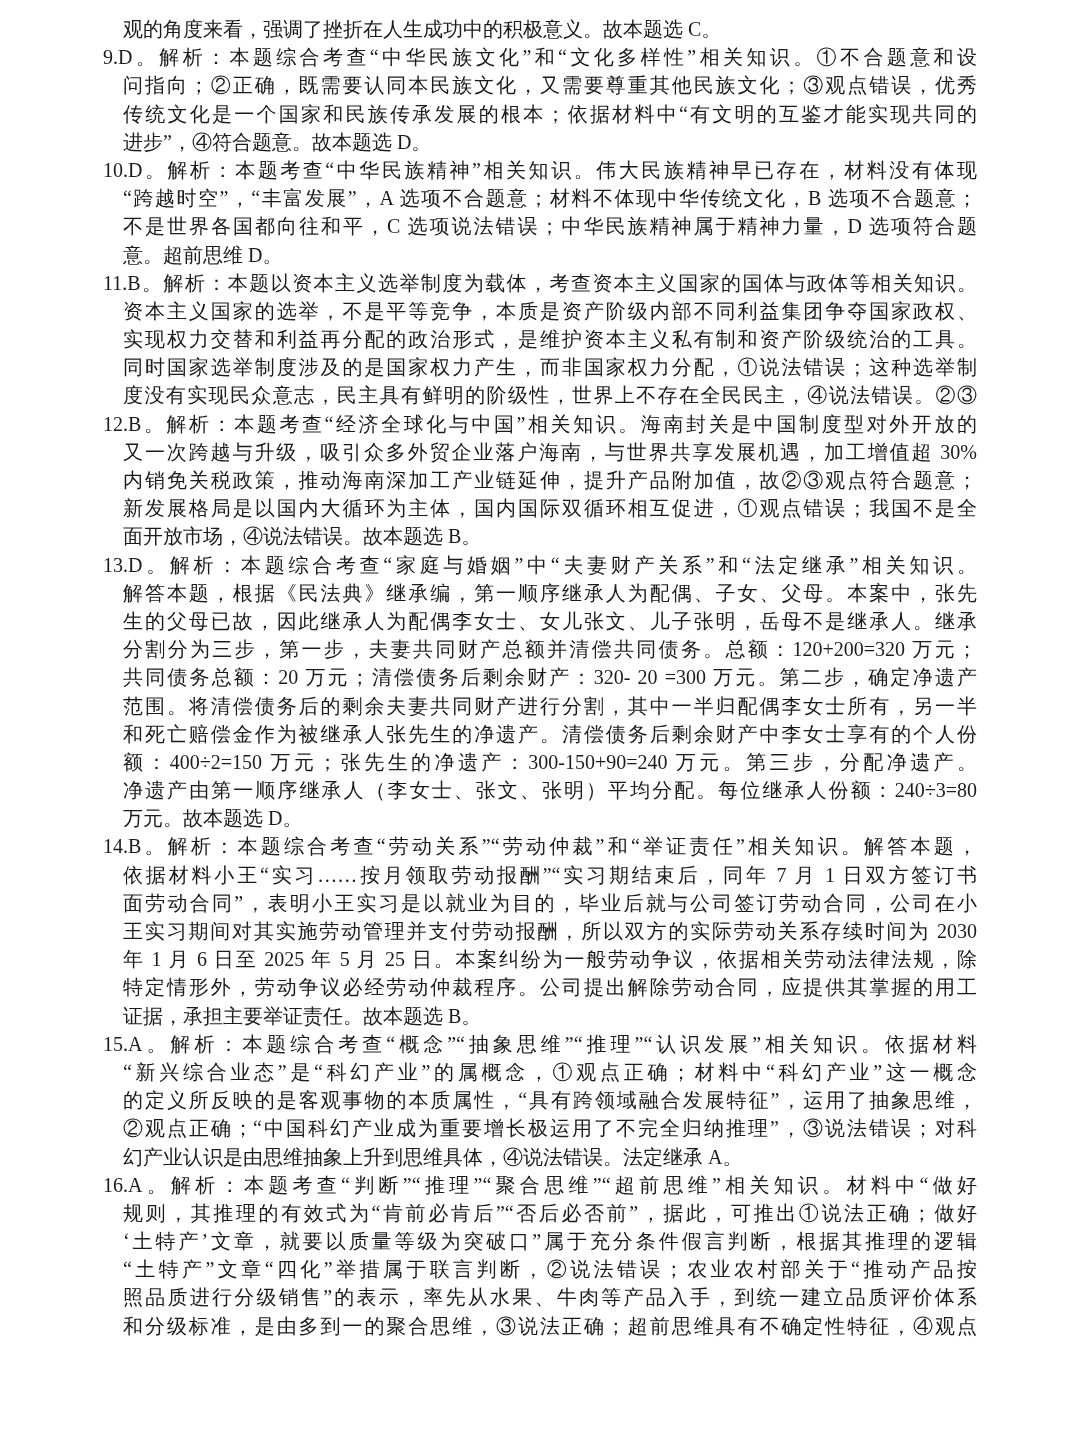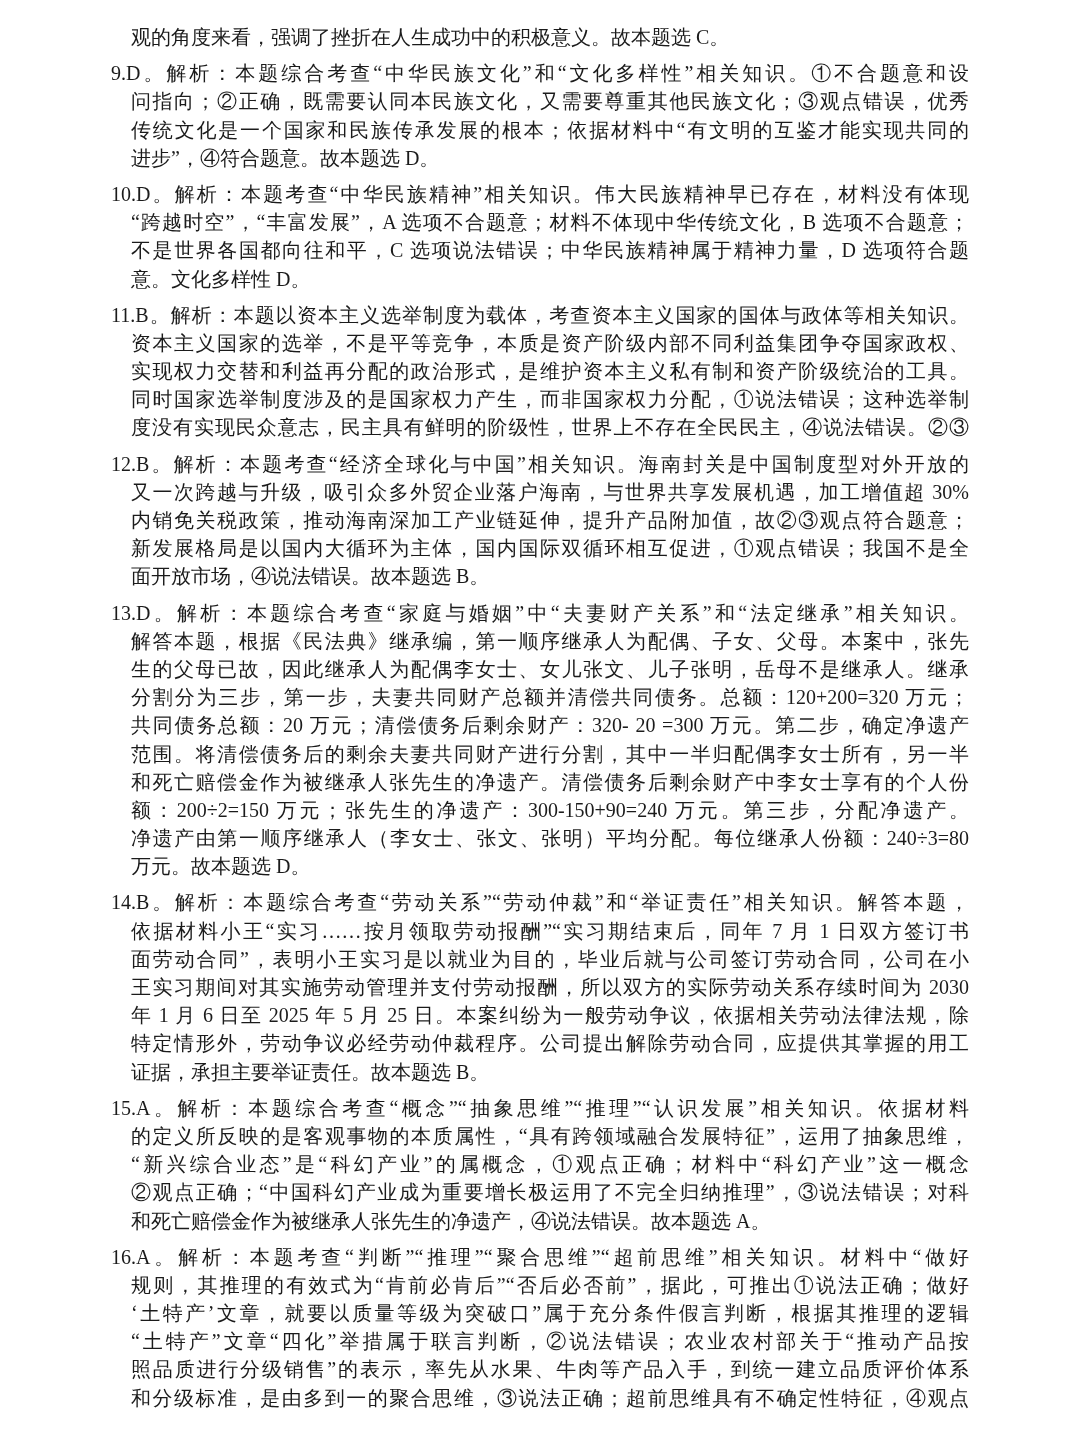--- a/index.html
+++ b/index.html
@@ -16,21 +16,21 @@
     box-sizing: border-box;
     width: 1080px;
     height: 1441px;
     padding: 15px 103px 0 103px;
     font-family: "Liberation Serif", "DejaVu Serif", serif;
     font-size: 20px;
     line-height: 28.2px;
     color: #1b1b1b;
     background: #ffffff;
   }
-  .para { margin: 8px; }
+  .para { margin: 0; }
   .line {
     text-align: justify;
     text-align-last: justify;
     height: 28.2px;
     overflow: hidden;
   }
   .line.end { text-align-last: left; }
   .line.cont { padding-left: 20px; }
 </style>
 </head>
@@ -46,21 +46,21 @@
     <div class="line start">9.D。解析：本题综合考查“中华民族文化”和“文化多样性”相关知识。①不合题意和设</div>
     <div class="line cont">问指向；②正确，既需要认同本民族文化，又需要尊重其他民族文化；③观点错误，优秀</div>
     <div class="line cont">传统文化是一个国家和民族传承发展的根本；依据材料中“有文明的互鉴才能实现共同的</div>
     <div class="line cont end">进步”，④符合题意。故本题选 D。</div>
   </section>
 
   <section class="para">
     <div class="line start">10.D。解析：本题考查“中华民族精神”相关知识。伟大民族精神早已存在，材料没有体现</div>
     <div class="line cont">“跨越时空”，“丰富发展”，A 选项不合题意；材料不体现中华传统文化，B 选项不合题意；</div>
     <div class="line cont">不是世界各国都向往和平，C 选项说法错误；中华民族精神属于精神力量，D 选项符合题</div>
-    <div class="line cont end">意。文化多样性 D。</div>
+    <div class="line cont end">意。超前思维 D。</div>
   </section>
 
   <section class="para">
     <div class="line start">11.B。解析：本题以资本主义选举制度为载体，考查资本主义国家的国体与政体等相关知识。</div>
     <div class="line cont">资本主义国家的选举，不是平等竞争，本质是资产阶级内部不同利益集团争夺国家政权、</div>
     <div class="line cont">实现权力交替和利益再分配的政治形式，是维护资本主义私有制和资产阶级统治的工具。</div>
     <div class="line cont">同时国家选举制度涉及的是国家权力产生，而非国家权力分配，①说法错误；这种选举制</div>
     <div class="line cont">度没有实现民众意志，民主具有鲜明的阶级性，世界上不存在全民民主，④说法错误。②③</div>
   </section>
 
@@ -73,41 +73,41 @@
   </section>
 
   <section class="para">
     <div class="line start">13.D。解析：本题综合考查“家庭与婚姻”中“夫妻财产关系”和“法定继承”相关知识。</div>
     <div class="line cont">解答本题，根据《民法典》继承编，第一顺序继承人为配偶、子女、父母。本案中，张先</div>
     <div class="line cont">生的父母已故，因此继承人为配偶李女士、女儿张文、儿子张明，岳母不是继承人。继承</div>
     <div class="line cont">分割分为三步，第一步，夫妻共同财产总额并清偿共同债务。总额：120+200=320 万元；</div>
     <div class="line cont">共同债务总额：20 万元；清偿债务后剩余财产：320- 20 =300 万元。第二步，确定净遗产</div>
     <div class="line cont">范围。将清偿债务后的剩余夫妻共同财产进行分割，其中一半归配偶李女士所有，另一半</div>
     <div class="line cont">和死亡赔偿金作为被继承人张先生的净遗产。清偿债务后剩余财产中李女士享有的个人份</div>
-    <div class="line cont">额：200÷2=150 万元；张先生的净遗产：300-150+90=240 万元。第三步，分配净遗产。</div>
+    <div class="line cont">额：400÷2=150 万元；张先生的净遗产：300-150+90=240 万元。第三步，分配净遗产。</div>
     <div class="line cont">净遗产由第一顺序继承人（李女士、张文、张明）平均分配。每位继承人份额：240÷3=80</div>
     <div class="line cont end">万元。故本题选 D。</div>
   </section>
 
   <section class="para">
     <div class="line start">14.B。解析：本题综合考查“劳动关系”“劳动仲裁”和“举证责任”相关知识。解答本题，</div>
     <div class="line cont">依据材料小王“实习……按月领取劳动报酬”“实习期结束后，同年 7 月 1 日双方签订书</div>
     <div class="line cont">面劳动合同”，表明小王实习是以就业为目的，毕业后就与公司签订劳动合同，公司在小</div>
     <div class="line cont">王实习期间对其实施劳动管理并支付劳动报酬，所以双方的实际劳动关系存续时间为 2030</div>
     <div class="line cont">年 1 月 6 日至 2025 年 5 月 25 日。本案纠纷为一般劳动争议，依据相关劳动法律法规，除</div>
     <div class="line cont">特定情形外，劳动争议必经劳动仲裁程序。公司提出解除劳动合同，应提供其掌握的用工</div>
     <div class="line cont end">证据，承担主要举证责任。故本题选 B。</div>
   </section>
 
   <section class="para">
     <div class="line start">15.A。解析：本题综合考查“概念”“抽象思维”“推理”“认识发展”相关知识。依据材料</div>
+    <div class="line cont">“新兴综合业态”是“科幻产业”的属概念，①观点正确；材料中“科幻产业”这一概念</div>
     <div class="line cont">的定义所反映的是客观事物的本质属性，“具有跨领域融合发展特征”，运用了抽象思维，</div>
-    <div class="line cont">“新兴综合业态”是“科幻产业”的属概念，①观点正确；材料中“科幻产业”这一概念</div>
     <div class="line cont">②观点正确；“中国科幻产业成为重要增长极运用了不完全归纳推理”，③说法错误；对科</div>
-    <div class="line cont end">和死亡赔偿金作为被继承人张先生的净遗产，④说法错误。故本题选 A。</div>
+    <div class="line cont end">幻产业认识是由思维抽象上升到思维具体，④说法错误。法定继承 A。</div>
   </section>
 
   <section class="para">
     <div class="line start">16.A。解析：本题考查“判断”“推理”“聚合思维”“超前思维”相关知识。材料中“做好</div>
     <div class="line cont">规则，其推理的有效式为“肯前必肯后”“否后必否前”，据此，可推出①说法正确；做好</div>
     <div class="line cont">‘土特产’文章，就要以质量等级为突破口”属于充分条件假言判断，根据其推理的逻辑</div>
     <div class="line cont">“土特产”文章“四化”举措属于联言判断，②说法错误；农业农村部关于“推动产品按</div>
     <div class="line cont">照品质进行分级销售”的表示，率先从水果、牛肉等产品入手，到统一建立品质评价体系</div>
     <div class="line cont">和分级标准，是由多到一的聚合思维，③说法正确；超前思维具有不确定性特征，④观点</div>
   </section>

